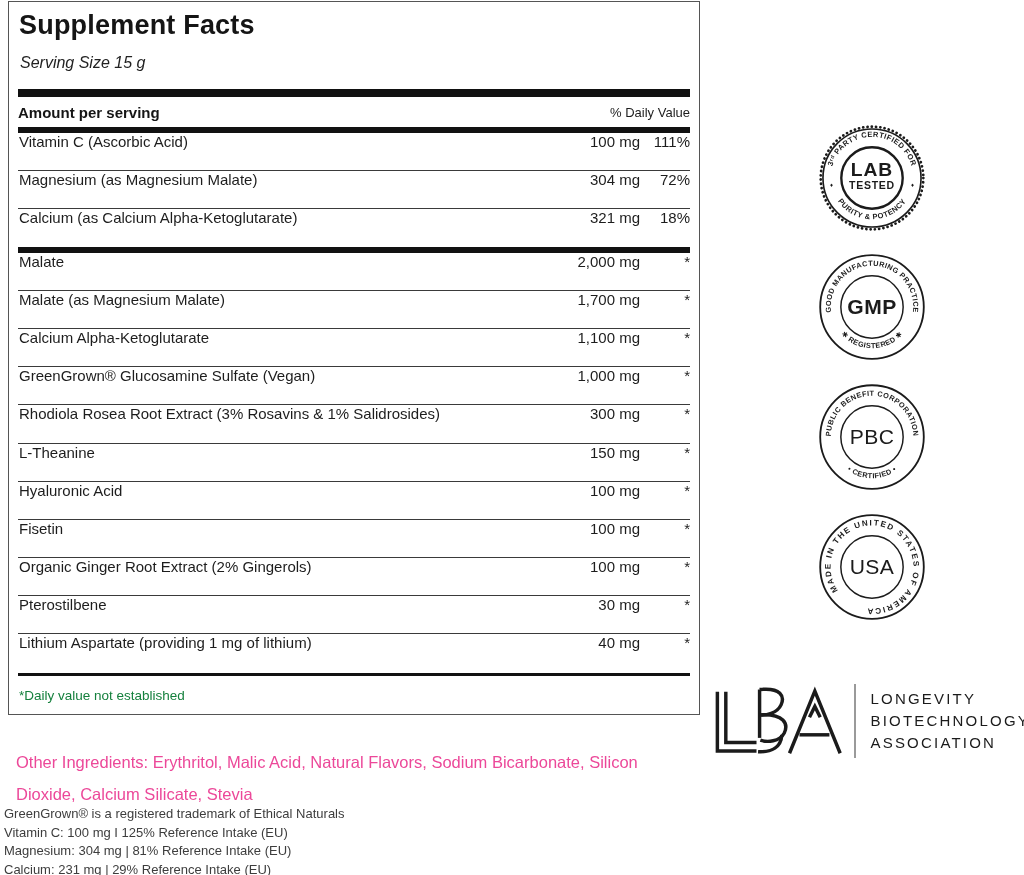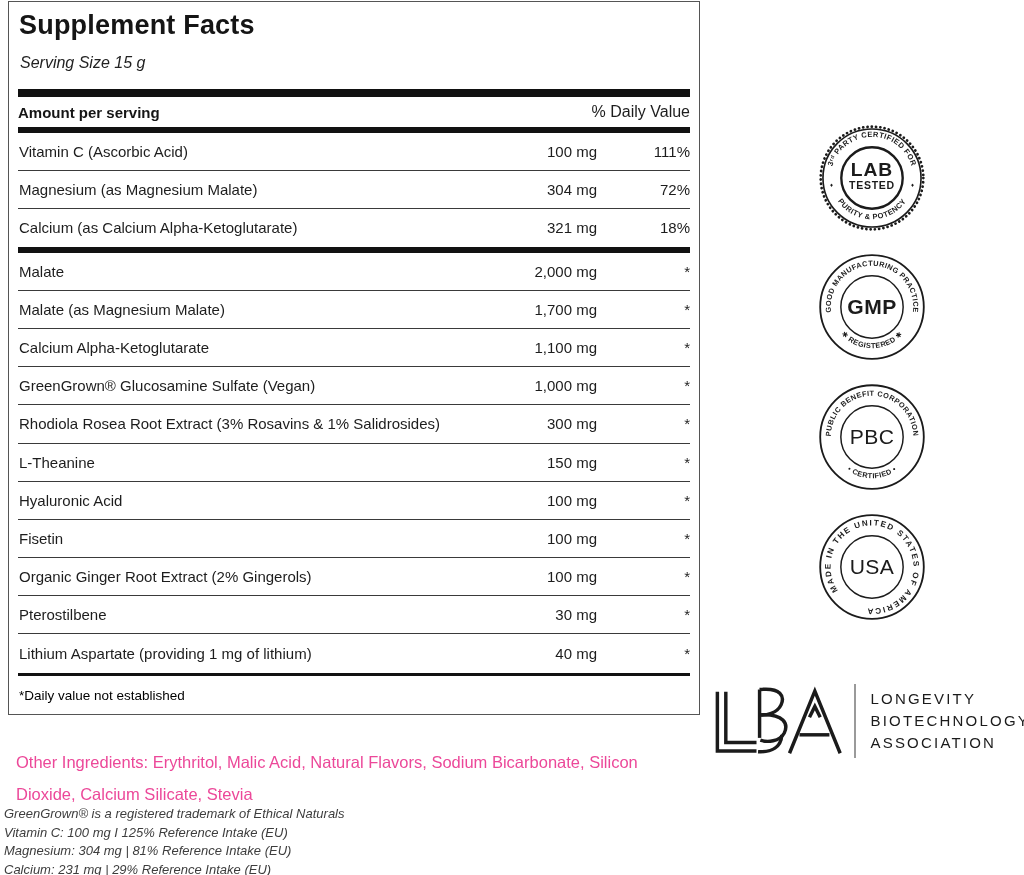--- a/index.html
+++ b/index.html
@@ -17,46 +17,45 @@
   .facts-serving{position:absolute;left:11px;top:52px;font-size:16px;color:#222;font-style:italic;}
   .bar{position:absolute;left:9px;right:9px;background:#111;}
   .bar-1{top:87px;height:8px;}
   .bar-2{top:125px;height:6px;}
   .bar-3{top:671px;height:3px;}
   .facts-header{
     position:absolute;left:9px;right:9px;top:95px;height:30px;
     display:flex;align-items:center;justify-content:space-between;gap:36px;
   }
   .facts-header .hdr-left{font-size:15px;font-weight:700;color:#151515;}
-  .facts-header .hdr-right{font-size:16px;color:#1d1d1d;}
+  .facts-header .hdr-right{font-size:13px;color:#1d1d1d;}
   .rows{position:absolute;left:9px;right:9px;top:131px;height:540px;overflow:hidden;}
   .row{
-    display:flex;align-items:center;height:38.2px;box-sizing:border-box;
+    display:flex;height:38.2px;box-sizing:border-box;
     border-bottom:1px solid #3a3a3a;
-    gap:43px;
   }
   .row.divider-thick{height:43.2px;border-bottom:6px solid #111;}
   .row:last-child{border-bottom:none;}
   .row .ing-name{flex:1;font-size:15px;color:#1d1d1d;padding-left:1px;white-space:nowrap;}
   .row .ing-amount{width:100px;text-align:right;font-size:15px;color:#1d1d1d;white-space:nowrap;}
   .row .ing-dv{width:50px;text-align:right;font-size:15px;color:#1d1d1d;white-space:nowrap;}
   .facts-footnote{
     position:absolute;left:10px;right:9px;top:675px;height:36px;
-    display:flex;align-items:center;font-size:13.5px;color:#000000;
+    display:flex;align-items:center;font-size:13.5px;color:#15803d;
   }
   
   .other-ingredients{
     position:absolute;left:16px;top:746px;width:668px;
     font-size:16.5px;line-height:32px;color:#ec4899;
   }
   .fine-print{
     position:absolute;left:4px;top:805px;width:668px;
     font-size:13px;line-height:18.6px;color:#3d3d3d;
   }
-  .fine-print div{white-space:nowrap;font-style:italic;}
+  .fine-print div{white-space:nowrap;}
   
   .badge{position:absolute;left:817px;width:110px;height:110px;}
   .badge-1{top:123px;} .badge-2{top:252px;} .badge-3{top:382px;} .badge-4{top:512px;}
   .badge svg{width:110px;height:110px;display:block;}
   .badge text{font-family:"Liberation Sans","DejaVu Sans",sans-serif;fill:#1b1b1b;}
   .arc-text{font-size:8px;font-weight:700;letter-spacing:.45px;}
   .arc-text-lab{font-size:8.2px;font-weight:700;letter-spacing:.5px;}
   .wrap-text{font-size:8.8px;font-weight:700;letter-spacing:1.7px;}
   .center-big{font-size:23px;letter-spacing:.5px;text-anchor:middle;}
   .center-bold{font-weight:700;}

